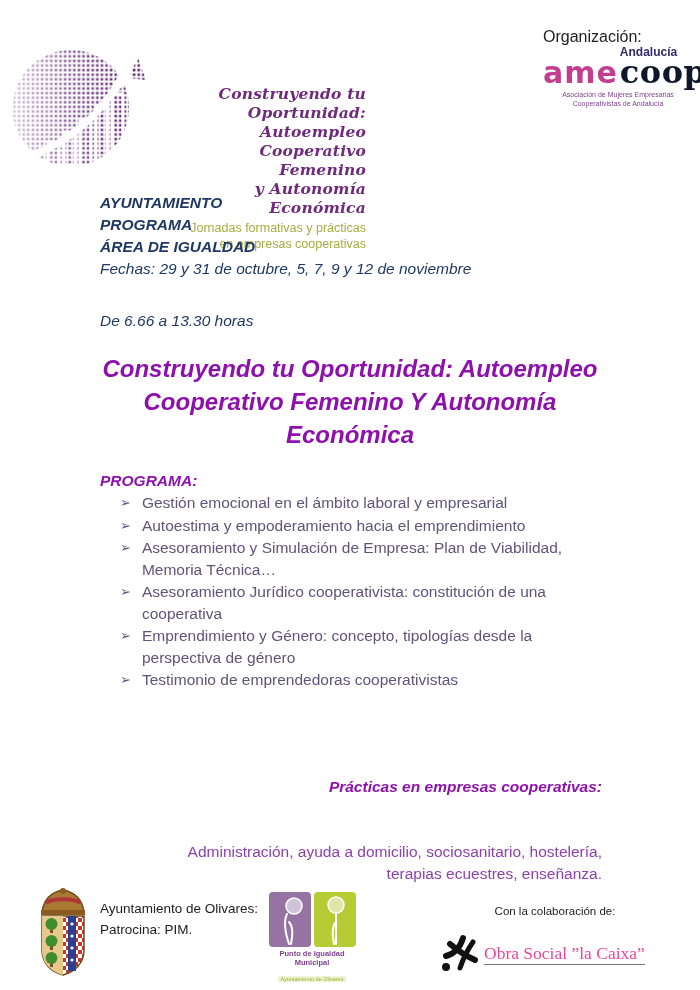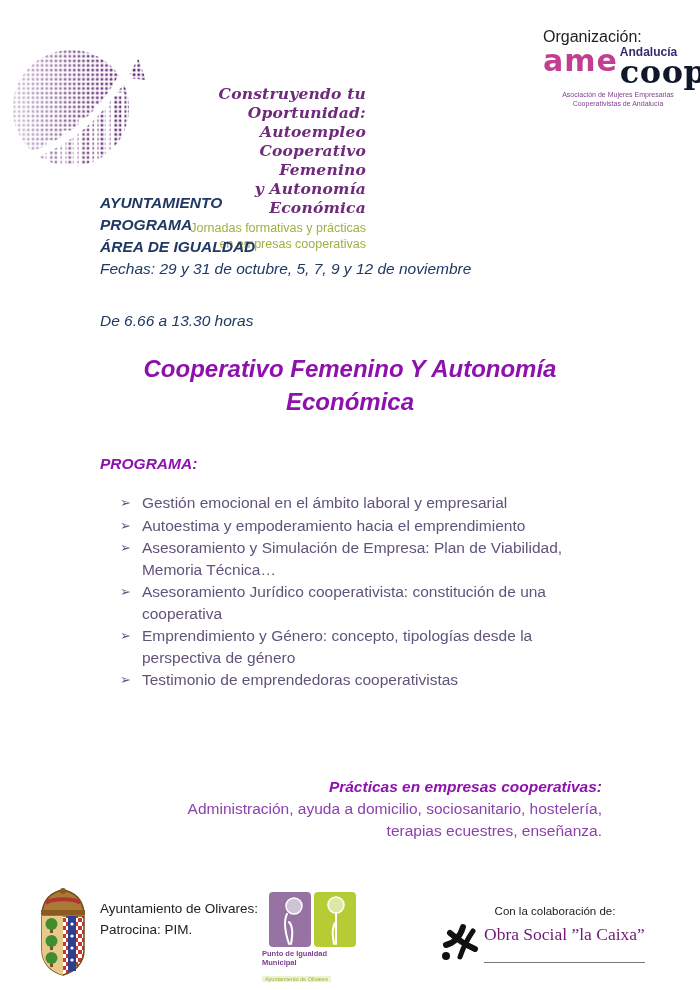--- a/index.html
+++ b/index.html
@@ -16,64 +16,64 @@
     font-family:"DejaVu Serif",serif;font-style:italic;font-weight:bold;
     color:#6f2a7c;font-size:15.5px;line-height:19px;letter-spacing:.2px;margin-left:28px;
   }
   .brand-sub{
     color:#a3ae41;font-size:12.5px;line-height:16px;margin-top:3px;
     font-family:"Liberation Sans",sans-serif;
   }
   
   .org{position:absolute;left:543px;top:28px;width:150px;}
   .org-label{color:#222;font-size:16px;}
-  .amecoop{display:flex;line-height:1;}
+  .amecoop{display:flex;align-items:flex-end;line-height:1;}
   .ame{
     color:#c23e91;font-size:30px;font-weight:bold;letter-spacing:1px;
     font-family:"DejaVu Sans",sans-serif;
   }
   .coopblock{display:flex;flex-direction:column;align-items:flex-start;margin-left:2px;}
   .andalucia{color:#332d6e;font-size:12px;font-weight:bold;}
   .coop{color:#0f172a;font-size:32px;font-weight:bold;letter-spacing:.5px;margin-top:-2px;
     font-family:"DejaVu Serif",serif;}
   .org-sub{color:#7d3f8e;font-size:7px;text-align:center;line-height:9px;margin-top:2px;}
   
   .info{position:absolute;left:100px;top:192px;color:#1f3864;font-style:italic;font-size:15.5px;line-height:22px;}
   .info .b{font-weight:bold;font-style:italic;}
   .hours{margin-top:30px;}
   
   .main-title{
     position:absolute;left:0;top:352px;width:700px;text-align:center;
     color:#8e11ad;font-size:24px;font-weight:bold;font-style:italic;line-height:33px;
   }
   
   .programa-h{
-    position:absolute;left:100px;top:455px;color:#8e11ad;
+    position:absolute;left:100px;top:472px;color:#8e11ad;
     font-weight:bold;font-style:italic;font-size:15.5px;
   }
   .prog-list{position:absolute;left:120px;top:492px;width:470px;margin:0;padding:0;list-style:none;}
   .prog-list li{display:flex;gap:11px;color:#61537a;font-size:15.5px;line-height:21.5px;margin:0 0 1px 0;}
   .prog-list .marker{flex:0 0 auto;font-size:13px;line-height:21.5px;}
   
   .practices{position:absolute;left:80px;top:776px;width:522px;text-align:right;}
   .practices-h{color:#8e11ad;font-weight:bold;font-style:italic;font-size:15.5px;line-height:22px;}
-  .practices-body{color:#8d3fae;font-size:15.5px;line-height:22px;}
+  .practices-body{color:#8d3fae;font-size:15.5px;line-height:22px;margin-top:43px;}
   
   .coat{position:absolute;left:30px;top:886px;}
   .patrocina{position:absolute;left:100px;top:898px;color:#222;font-size:13.5px;line-height:21px;}
-  .pim{position:absolute;left:262px;top:892px;width:100px;}
+  .pim{position:absolute;left:262px;top:892px;width:100px;text-align:center;}
   .pim-panels{display:flex;gap:3px;justify-content:center;}
   .pim-caption{color:#7d3f8e;font-weight:bold;font-size:7.5px;margin-top:2px;}
   .pim-subcaption{color:#9ab32d;font-size:5.5px;background:#eef3d6;display:inline-block;padding:0 3px;}
   .collab{position:absolute;left:440px;top:905px;width:230px;}
-  .collab-label{color:#222;font-size:11.5px;text-align:center;margin-bottom:6px;}
+  .collab-label{color:#222;font-size:11.5px;text-align:center;margin-bottom:17px;}
   .caixa{display:flex;align-items:center;gap:6px;}
   .caixa-text{
-    font-family:"Liberation Serif",serif;color:#701a75;font-size:17.5px;
-    border-bottom:1px solid #777;padding-bottom:17px;white-space:nowrap;
+    font-family:"Liberation Serif",serif;color:#ec4899;font-size:17.5px;
+    border-bottom:1px solid #777;padding-bottom:0;white-space:nowrap;
   }
 </style>
 </head>
 <body>
 
 <div class="page">
 
   <div class="brand-logo">
     <svg width="140" height="145" viewBox="0 0 140 145">
       <defs>
@@ -133,20 +133,21 @@
 
   <div class="info">
     <div class="b">AYUNTAMIENTO</div>
     <div class="b">PROGRAMA</div>
     <div class="b">ÁREA DE IGUALDAD</div>
     <div>Fechas: 29 y 31 de octubre, 5, 7, 9 y 12 de noviembre</div>
     <div class="hours">De 6.66 a 13.30 horas</div>
   </div>
 
   <div class="main-title">
+    <div>Construyendo tu Oportunidad: Autoempleo</div>
     <div>Cooperativo Femenino Y Autonomía</div>
     <div>Económica</div>
   </div>
 
   <div class="programa-h">PROGRAMA:</div>
   <ul class="prog-list">
     <li>
       <span class="marker">➢</span>
       <span>Gestión emocional en el ámbito laboral y empresarial</span>
     </li>

